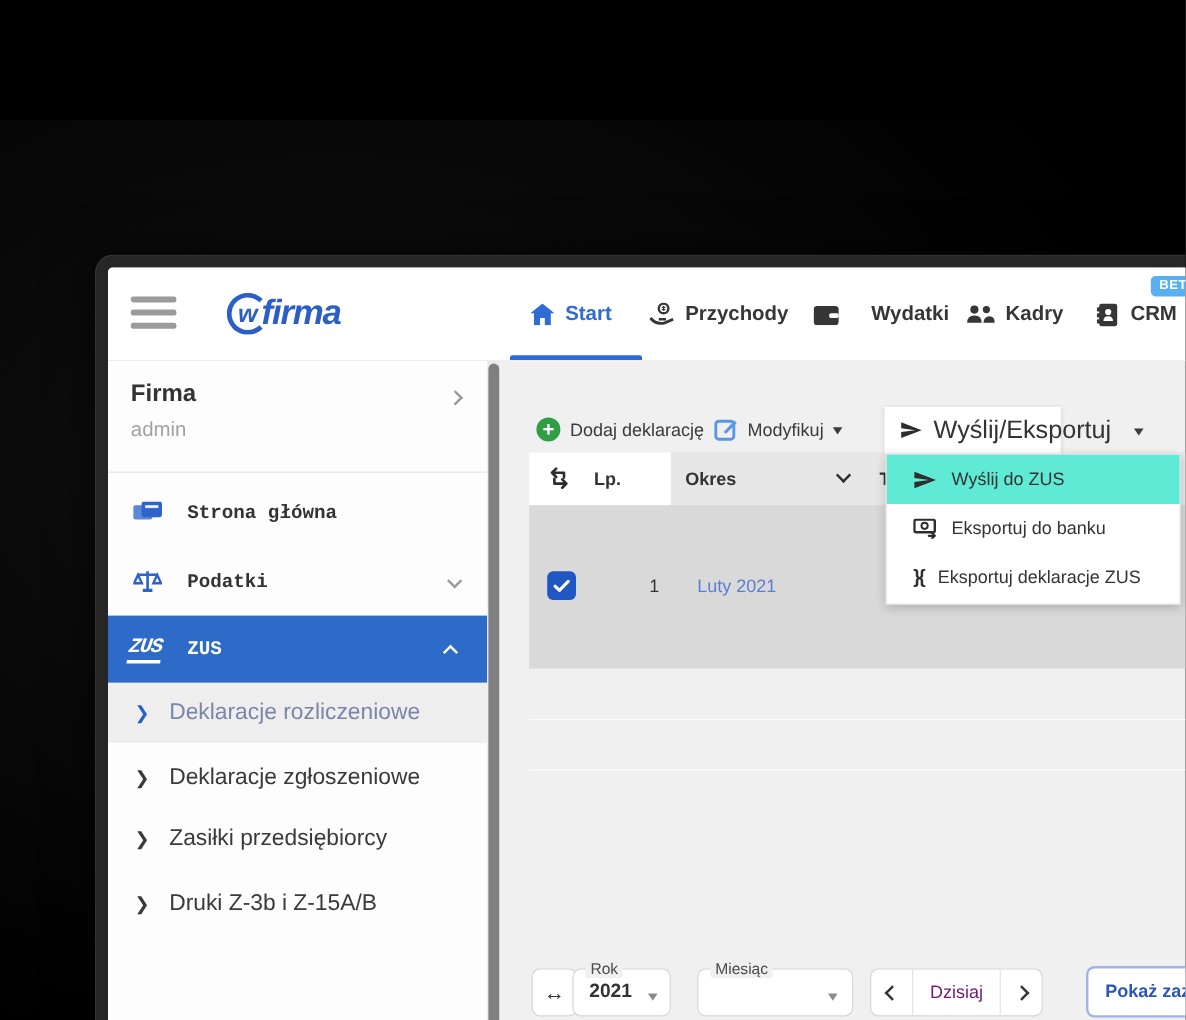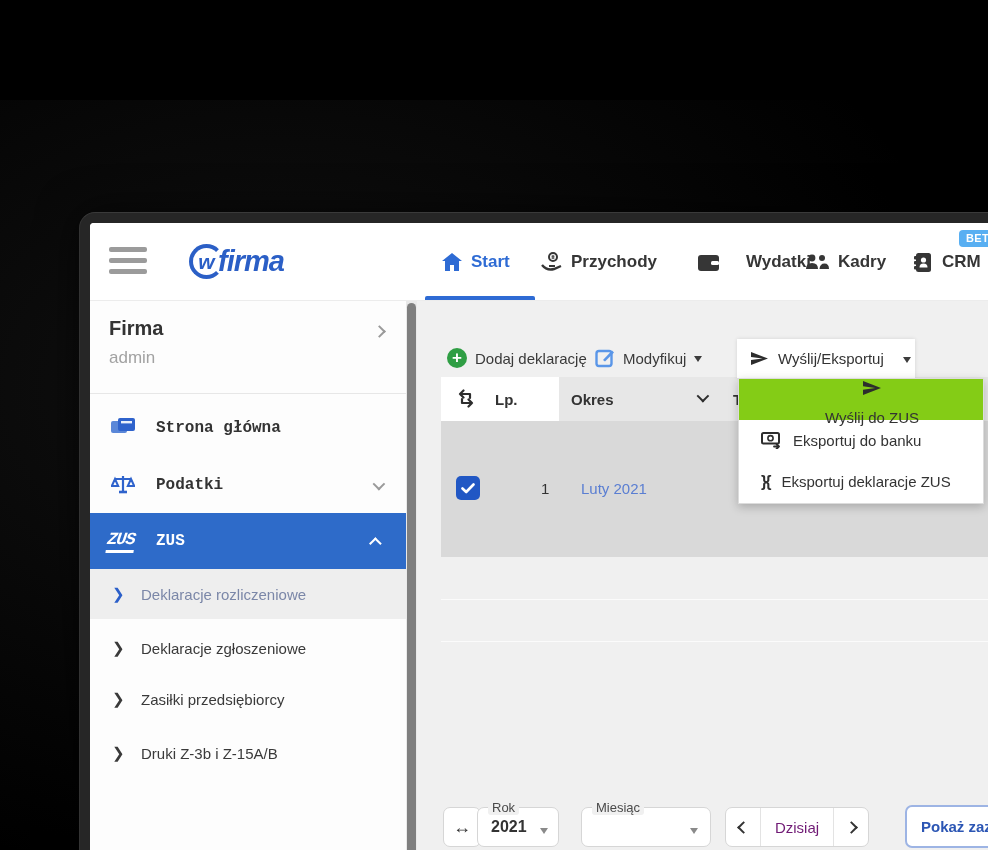--- a/index.html
+++ b/index.html
@@ -43,58 +43,58 @@
   .divider { position:absolute; left:0; top:92px; width:100%; height:1px; background:#e7e7e7; }
   .side-item { position:absolute; left:0; width:100%; height:52px; display:flex; align-items:center; cursor:pointer; color:#333;font-family:Liberation Mono, monospace; }
   .side-item .icon { position:absolute; left:21px; width:26px; text-align:center; }
   .side-item .lbl { position:absolute; left:66px; font-size:16px; font-weight:bold; }
   .side-item .chev { position:absolute; right:24px; }
   .side-item.active-zus { background:#2e6bc9; color:#fff; height:56px; }
   .zus-logo { font-style:italic; font-weight:900; font-size:17px; letter-spacing:-1px; border-bottom:3px solid #fff;
               transform:skewX(-8deg); display:inline-block; padding-bottom:1px; }
   .sub-item { position:absolute; left:0; width:100%; height:50px; display:flex; align-items:center; cursor:pointer; }
   .sub-item .arrow { position:absolute; left:22px; font-weight:bold; font-size:15px; }
-  .sub-item .lbl { position:absolute; left:51px; font-size:15px; }
+  .sub-item .lbl { position:absolute; left:51px; font-size:19px; }
   .sub-item.current { background:#eeeeee; }
   .sub-item.current .arrow { color:#2b5fc9; }
   .sub-item.current .lbl { color:#7b87a8; }
   .sub-item.plain .arrow { color:#3a3a3a; }
   .sub-item.plain .lbl { color:#3a3a3a; }
 
   
   .chv { display:inline-block; width:9px; height:9px; border-right:2.5px solid #9a9a9a; border-bottom:2.5px solid #9a9a9a; }
   .chv-right { transform:rotate(-45deg); }
   .chv-down { transform:rotate(45deg) translateY(-2px); }
   .chv-up { border-color:#fff; transform:rotate(-135deg) translateY(-3px); }
   .caret { display:inline-block; width:0; height:0; border:4.5px solid transparent; border-top:6px solid #3c3c3c; margin-top:6px; }
 
   
   .tool { position:absolute; display:flex; align-items:center; gap:8px; font-size:15px; color:#3a3a3a; cursor:pointer; height:38px; }
-  .btn-send { position:absolute; left:320px; top:38px; width:178px; height:39px; background:#fff; display:flex;
-              align-items:center; gap:9px; padding-left:13px; font-size:15px; color:#333; cursor:pointer;
+  .btn-send { position:absolute; left:320px; top:38px; width:147px; height:39px; background:#fff; display:flex;
+              align-items:center; gap:9px; padding-left:13px; font-size:21px; color:#333; cursor:pointer;
               box-shadow:0 0 4px rgba(0,0,0,.12); z-index:5; }
   .plus-circle { width:20px; height:20px; background:#2f9e44; border-radius:50%; color:#fff; font-weight:bold;
                  font-size:17px; line-height:19px; text-align:center; }
 
   
   .thead { position:absolute; left:24px; top:76px; right:0; height:44px; background:#e7e7e7; display:flex; align-items:center; }
   .th-white { position:absolute; left:0; top:0; width:118px; height:44px; background:#fff; }
   .th { font-size:15px; font-weight:bold; color:#333; }
   .sel-block { position:absolute; left:24px; top:120px; right:0; height:136px; background:#d9d9d9; }
   .row { position:absolute; left:0; top:42px; right:0; height:50px; display:flex; align-items:center; }
   .checkbox { position:absolute; left:15px; width:24px; height:24px; background:#2157c4; border-radius:5px;
               display:flex; align-items:center; justify-content:center; cursor:pointer; }
   .rowsep { position:absolute; left:24px; right:0; height:1px; background:rgba(255,255,255,.75); }
 
   
   .menu { position:absolute; left:321px; top:77px; width:246px; height:126px; background:#fff; z-index:6;
           border:1px solid #dcdcdc; box-shadow:0 3px 9px rgba(0,0,0,.22); }
   .menu-item { position:relative; height:41px; display:flex; align-items:center; gap:12px; padding-left:22px;
                font-size:15px; color:#333; cursor:pointer; white-space:nowrap; }
-  .menu-item.hover { background:#84cc16;flex-direction:column; }
+  .menu-item.hover { background:#5eead4; }
   .bracket-icon { font-weight:bold; font-size:16px; letter-spacing:-2px; color:#2f2f2f; }
 
   
   .fbtn { position:absolute; background:#fff; border:1px solid #d6d6d6; border-radius:7px; display:flex;
           align-items:center; justify-content:center; cursor:pointer; color:#333; }
   .fld-label { position:absolute; top:-8px; left:10px; font-size:13px; color:#4a4a4a; background:#f0f0f0;
                padding:0 4px; border-radius:3px; }
   .grp { position:absolute; background:#fff; border:1px solid #d6d6d6; border-radius:7px; display:flex; overflow:hidden; }
   .grp > div { display:flex; align-items:center; justify-content:center; cursor:pointer; font-size:15px; color:#701a75; }
   .grp .sep { width:1px; background:#e3e3e3; padding:0; }
@@ -135,21 +135,21 @@
           <span>
             <svg width="21" height="20" viewBox="0 0 21 20">
               <circle cx="12" cy="5" r="4" fill="none" stroke="#363636" stroke-width="2"></circle>
               <path d="M12 3 v4 M10.5 4.2 h3 M10.5 6 h3" stroke="#363636" stroke-width="1"></path>
               <path d="M1 13 q5 6 12 4 l7 -3" fill="none" stroke="#363636" stroke-width="2.4"></path>
               <path d="M8 14 h6" stroke="#363636" stroke-width="2"></path>
             </svg>
           </span>
           <span>Przychody</span>
         </div>
-        <div class="nav-item" style="left:608px;gap:27px;">
+        <div class="nav-item" style="left:588px;gap:27px;">
           <span>
             <svg width="21" height="18" viewBox="0 0 21 18">
               <rect x="0" y="2" width="21" height="16" rx="3" fill="#363636"></rect>
               <rect x="13" y="8" width="8" height="4" rx="1.5" fill="#fff"></rect>
             </svg>
           </span>
           <span>Wydatki</span>
         </div>
         <div class="nav-item" style="left:715px;">
           <span>

